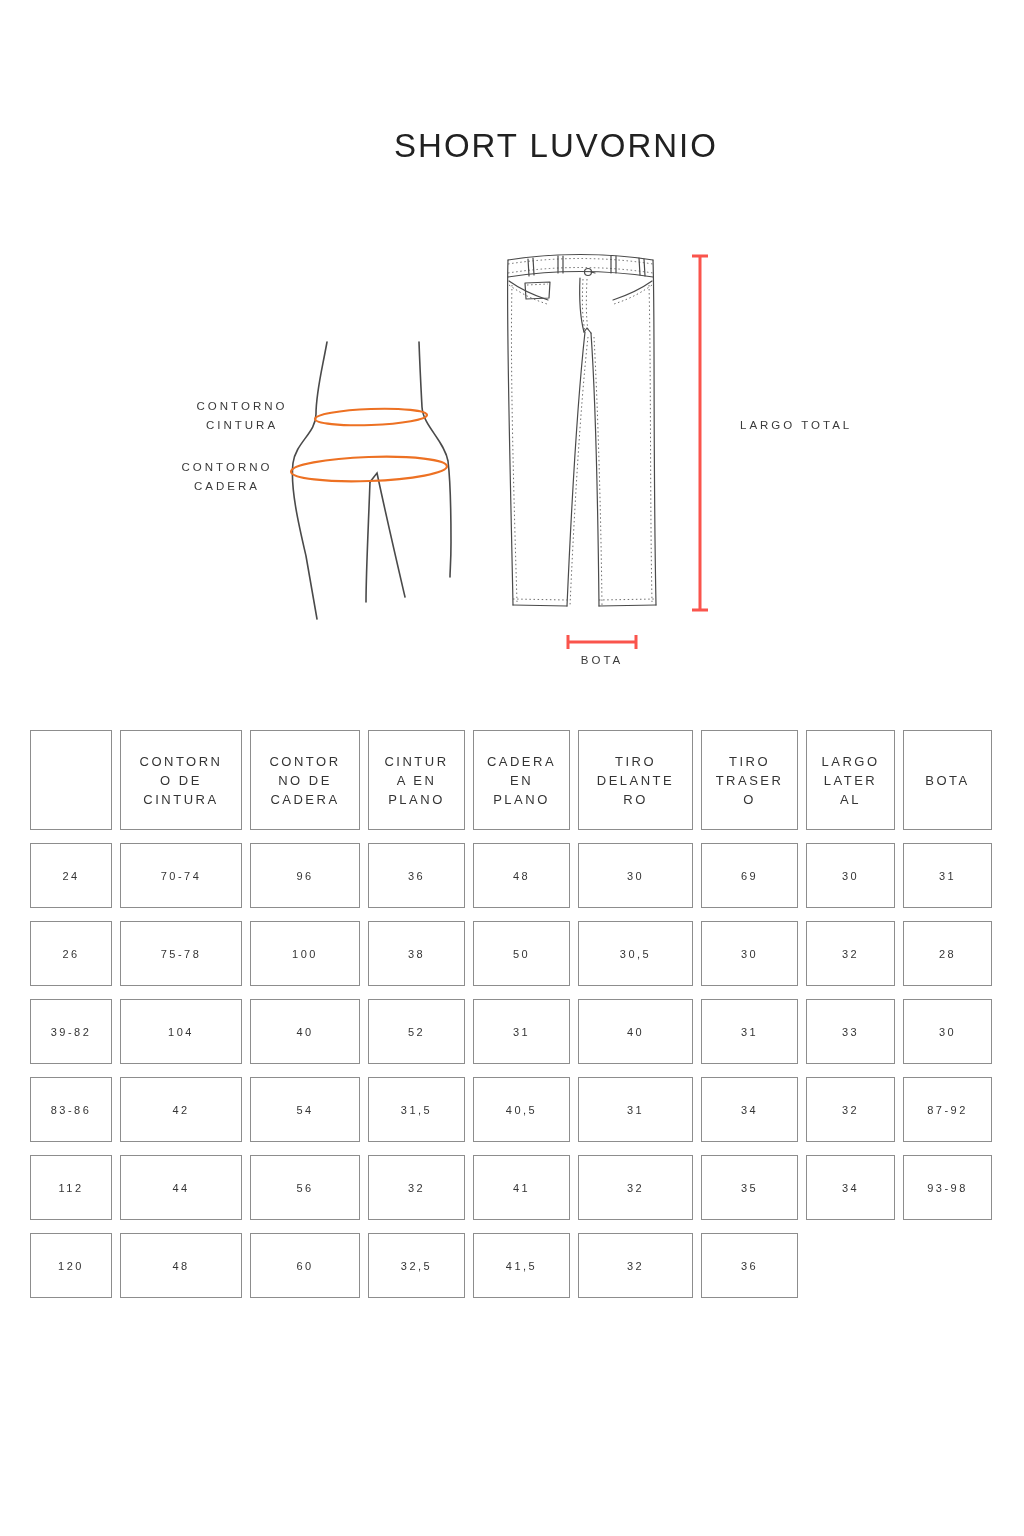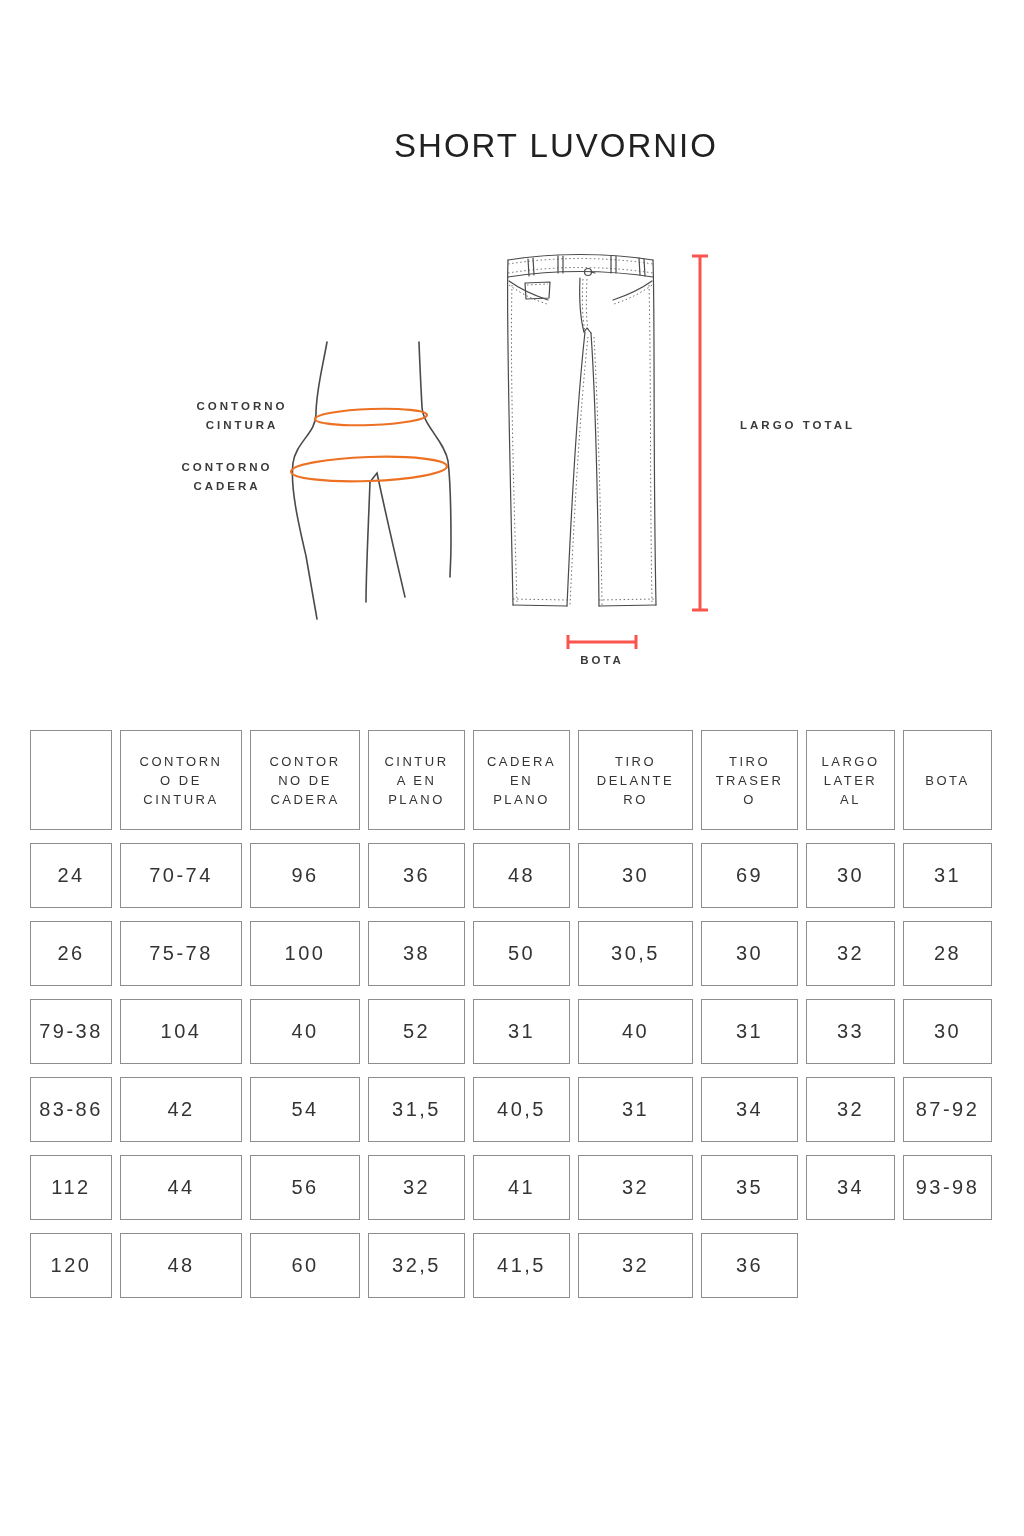--- a/index.html
+++ b/index.html
@@ -7,21 +7,21 @@
     position:relative;width:1024px;height:1536px;background:#ffffff;overflow:hidden;
     font-family:"Liberation Sans", sans-serif;color:var(--text-dark,#3a3a3a);
   }
   
   .title{
     position:absolute;left:0;top:122px;width:100%;text-align:center;
     font-size:33px;font-weight:300;letter-spacing:2px;color:#212121;line-height:48px;margin-left:44px;
   }
   
   .mlabel{
-    position:absolute;font-size:11.5px;font-weight:700;letter-spacing:3px;
+    position:absolute;font-size:11.5px;font-weight:400;letter-spacing:3px;
     line-height:19px;color:var(--text-dark,#3a3a3a);white-space:pre-line;text-align:center;
   }
   .mlabel.single{white-space:nowrap;}
   
   .ln{fill:none;stroke:var(--line-dark,#4a4a4a);stroke-width:1.2;stroke-linecap:round;stroke-linejoin:round;}
   .body-ln{fill:none;stroke:var(--line-dark,#4a4a4a);stroke-width:1.6;stroke-linecap:round;}
   .dt{fill:none;stroke:var(--line-dark,#4a4a4a);stroke-width:0.8;stroke-dasharray:1.5 2.6;}
   .orange{fill:none;stroke:var(--accent-orange,#ED7123);stroke-width:2.2;}
   .red{fill:none;stroke:var(--measure-red,#FA544C);stroke-width:3;}
   
@@ -31,21 +31,21 @@
     grid-template-columns:82px 122px 110px 97px 97px 115px 97px 89px 89px;
     grid-template-rows:100px repeat(6,65px);
     column-gap:8px;row-gap:13px;
   }
   .cell{
     background:#ffffff;border:1px solid var(--border-gray,#8d8d8d);
     display:flex;align-items:center;justify-content:center;
     text-align:center;letter-spacing:2.5px;color:#343434;
   }
   .cell.hdr{font-size:13px;line-height:19px;white-space:pre-line;font-weight:400;}
-  .cell.val{font-size:20px;font-weight:400;}
+  .cell.val{font-size:11px;font-weight:400;}
 </style>
 </head>
 <body>
 
 <div class="sheet">
 
   <div class="title">SHORT LUVORNIO</div>
 
   <svg style="position:absolute;left:272px;top:330px;" width="200" height="295" viewBox="0 0 200 295">
     <path class="body-ln" d="M55,12 C50,40 44,62 44,84 C44,103 24,112 21,133 C18,158 27,196 34,226 C38,250 42,272 45,289"></path>
@@ -148,21 +148,21 @@
       <div class="cell val">31</div>
       <div class="cell val">26</div>
       <div class="cell val">75-78</div>
       <div class="cell val">100</div>
       <div class="cell val">38</div>
       <div class="cell val">50</div>
       <div class="cell val">30,5</div>
       <div class="cell val">30</div>
       <div class="cell val">32</div>
       <div class="cell val">28</div>
-      <div class="cell val">79-38</div>
+      <div class="cell val">39-82</div>
       <div class="cell val">104</div>
       <div class="cell val">40</div>
       <div class="cell val">52</div>
       <div class="cell val">31</div>
       <div class="cell val">40</div>
       <div class="cell val">31</div>
       <div class="cell val">33</div>
       <div class="cell val">30</div>
       <div class="cell val">83-86</div>
       <div class="cell val">42</div>

